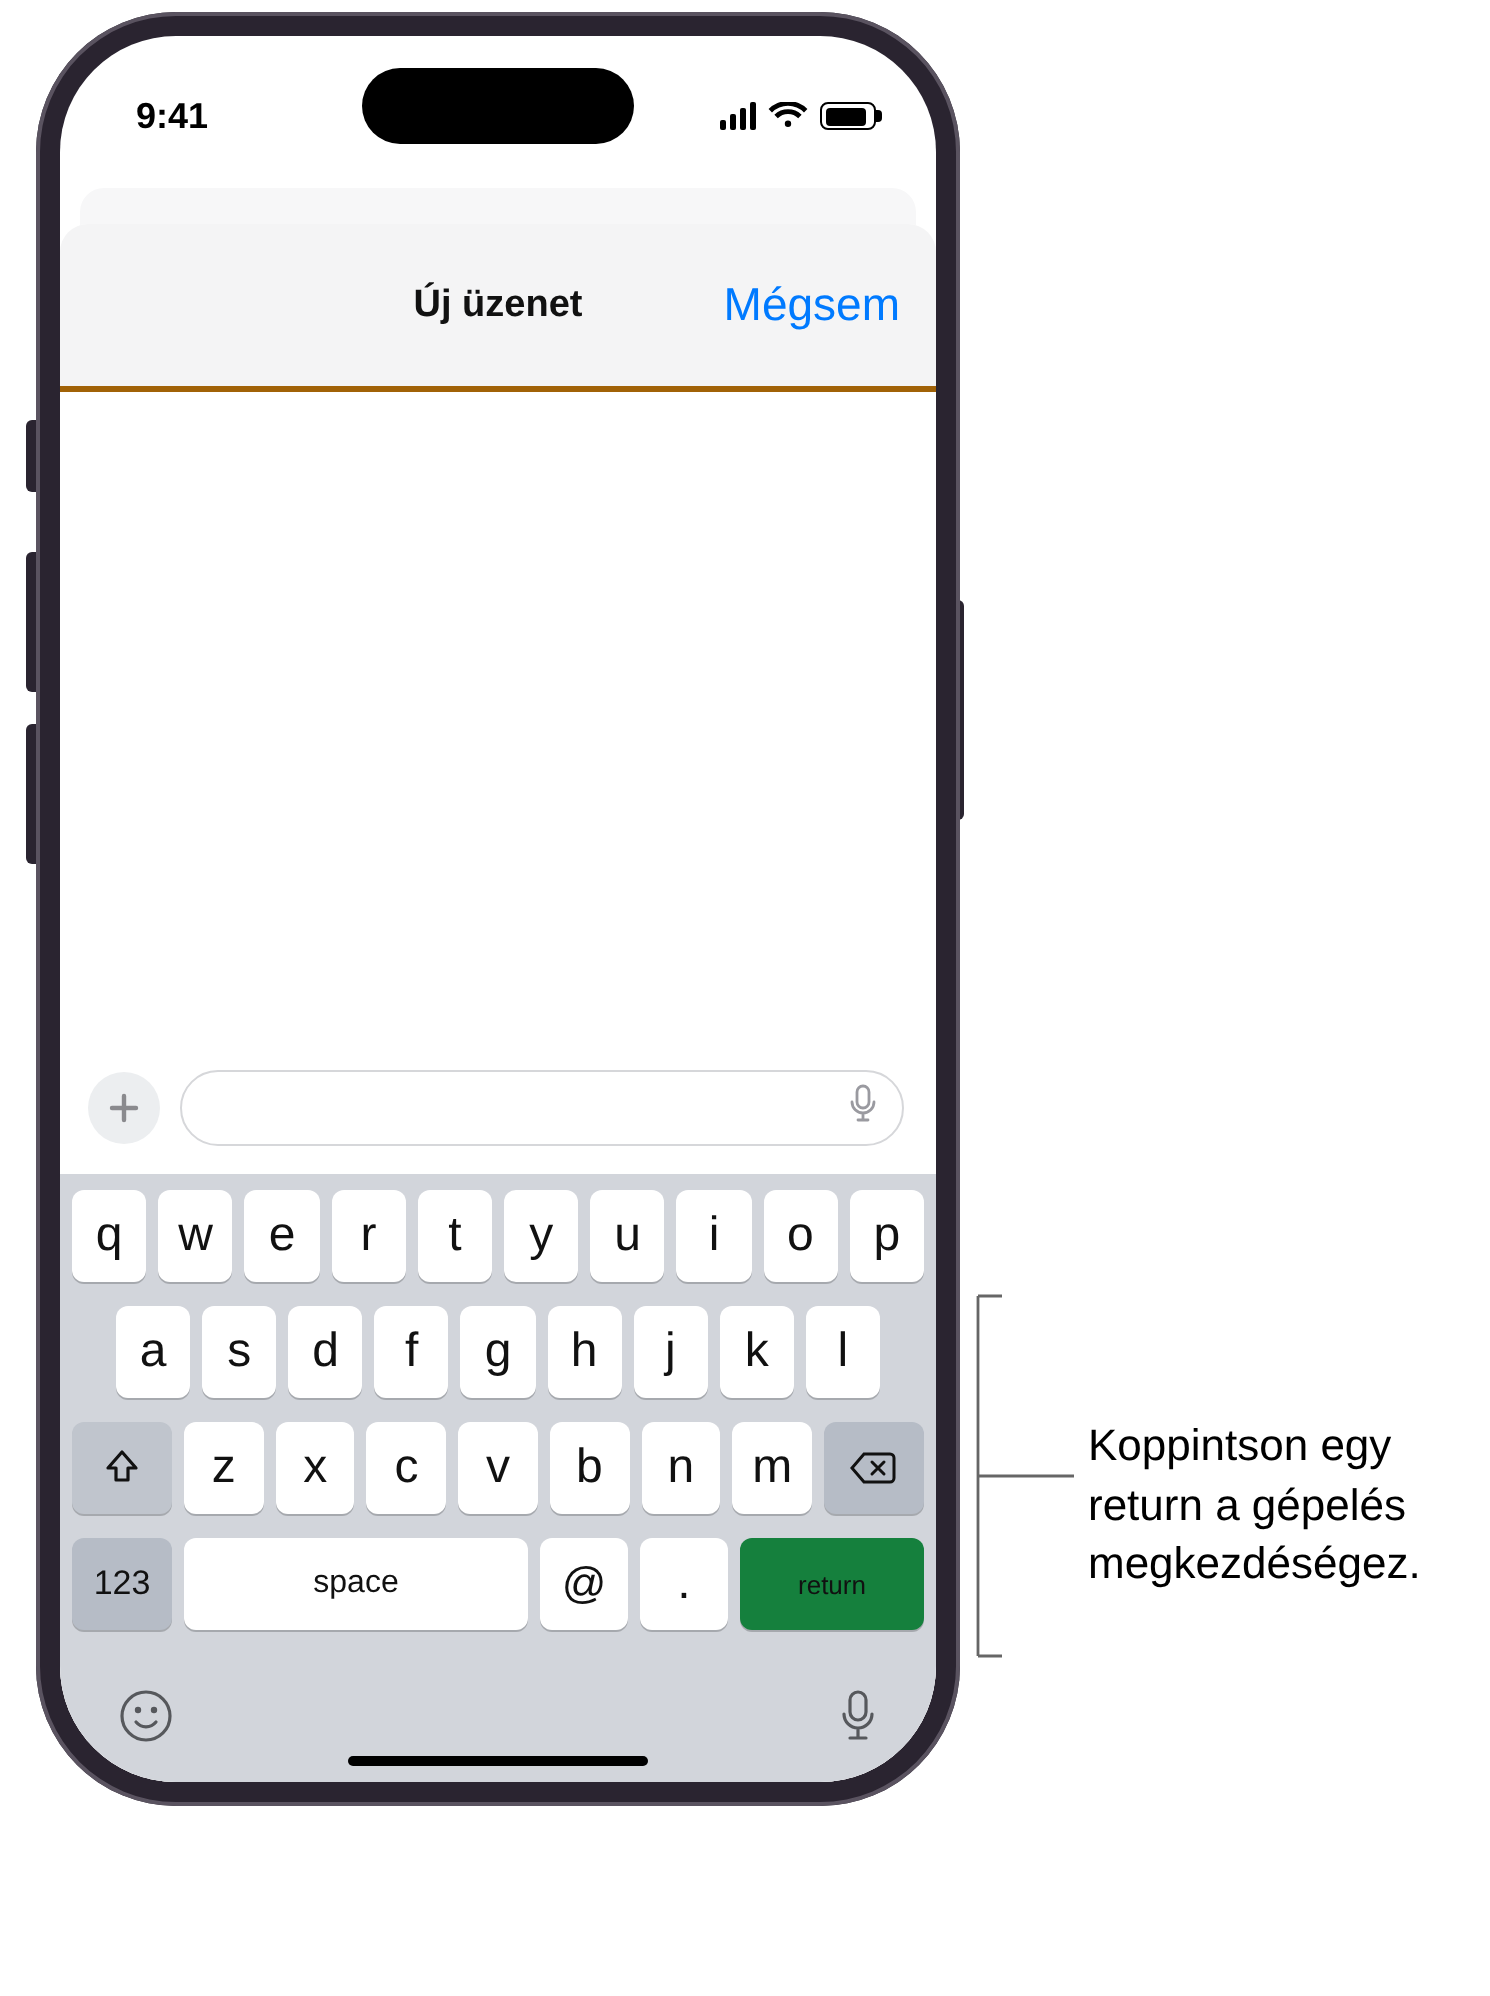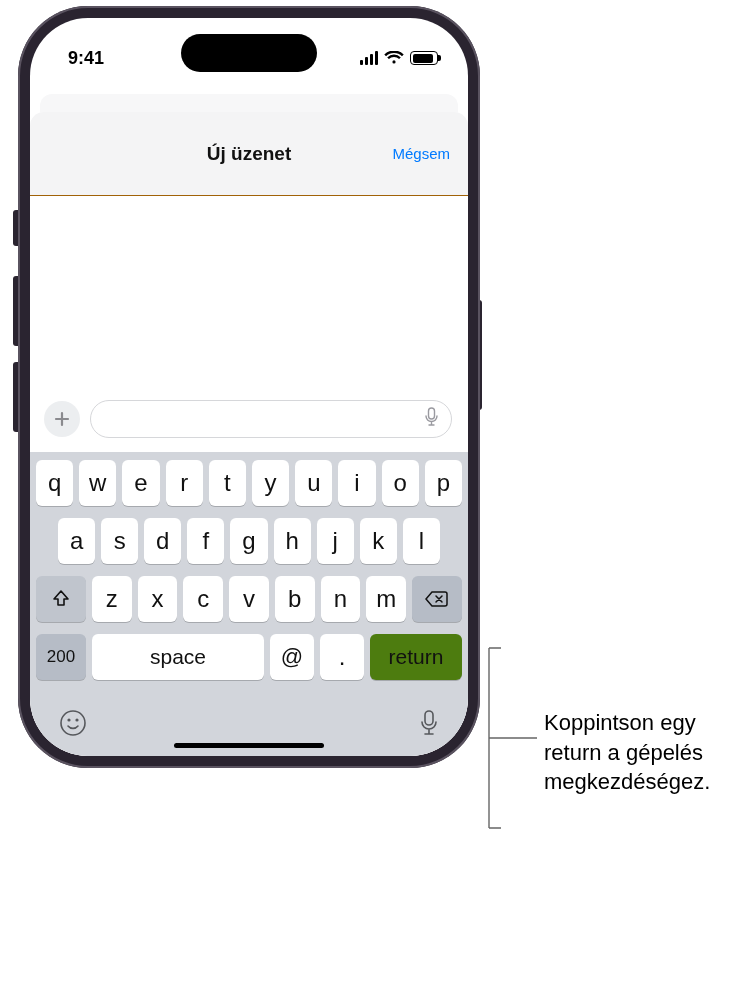--- a/index.html
+++ b/index.html
@@ -14,21 +14,21 @@
     position: relative;
     width: 745px;
     height: 998px;
   }
   
   .phone {
     position: absolute;
     left: 18px;
     top: 6px;
     width: 462px;
-    height: 762px;
+    height: 897px;
     background: #2a2430;
     border-radius: 70px;
     box-shadow: inset 0 0 0 2px #5a5360;
   }
   .phone-side-btn-l1 { position:absolute; left:13px; top:210px; width:5px; height:36px; background:#2a2430; border-radius:3px 0 0 3px;}
   .phone-side-btn-l2 { position:absolute; left:13px; top:276px; width:5px; height:70px; background:#2a2430; border-radius:3px 0 0 3px;}
   .phone-side-btn-l3 { position:absolute; left:13px; top:362px; width:5px; height:70px; background:#2a2430; border-radius:3px 0 0 3px;}
   .sidebtn-r { position:absolute; left:477px; top:300px; width:5px; height:110px; background:#2a2430; border-radius:0 3px 3px 0;}
   .screen {
     position: absolute;
@@ -79,24 +79,24 @@
   
   .modal {
     position:absolute; top:94px; left:0; right:0; bottom:0;
     background:#fff; border-radius:14px 14px 0 0;
     display:flex; flex-direction:column;
   }
   .modal-header {
     height:84px; background:#f4f4f5;
     display:flex; align-items:center; justify-content:center;
     border-radius:14px 14px 0 0; position:relative;
-    border-bottom:1px solid #a16207;
+    border-bottom:3px solid #a16207;
   }
   .modal-title { font-size:19px; font-weight:600; color:#111;}
-  .modal-cancel { position:absolute; right:18px; font-size:15px; color:#007aff; font-weight:400;}
+  .modal-cancel { position:absolute; right:18px; font-size:23px; color:#007aff; font-weight:400;}
   
   .rcpt-row {
     height:56px; display:flex; align-items:center; padding:0 16px;
     border-bottom:1px solid #e8e8ea; gap:10px;
   }
   .rcpt-label { font-size:18px; color:#8a8a8e;}
   .rcpt-cursor { width:2px; height:24px; background:#3478f6; border-radius:1px;}
   .spacer { flex:1;}
   .add-contact {
     width:30px; height:30px; border:2px solid #007aff; border-radius:50%;
@@ -127,24 +127,24 @@
     background:#fff;border-radius:6px;height:46px;flex:1;
     display:flex;align-items:center;justify-content:center;
     font-size:24px;color:#111;box-shadow:0 1px 0 #a6a9ae;
     min-width:0;
   }
   .krow2 { padding:0 22px;}
   .key-fn { background:#b6bcc6; }
   .key-shift { flex:0 0 50px; background:#c0c5cd;}
   .key-del { flex:0 0 50px; background:#b6bcc6;}
   .key-123 { flex:0 0 50px; font-size:17px;}
-  .key-space { flex:1; font-size:21px;}
+  .key-space { flex:1; font-size:16px;}
   .key-at { flex:0 0 44px; font-size:22px;}
   .key-dot { flex:0 0 44px; font-size:24px;}
-  .key-return { flex:0 0 92px; background:#4d7c0f; font-size:21px;}
+  .key-return { flex:0 0 92px; background:#15803d; font-size:13px;}
   
   .kb-bar {
     height:56px; background:#d2d5db;
     display:flex; justify-content:space-between; align-items:center;
     padding:0 28px 6px 28px;
   }
   .kb-bar .ic { color:#56585c;}
   .home-indicator {
     position:absolute; bottom:8px; left:50%; transform:translateX(-50%);
     width:150px; height:5px; background:#000; border-radius:3px;
@@ -258,21 +258,21 @@
             <div class="key">n</div>
             <div class="key">m</div>
             <div class="key key-del">
               <svg width="26" height="20" viewBox="0 0 26 20">
                   <path d="M8 3h13a2 2 0 012 2v10a2 2 0 01-2 2H8l-6-7 6-7z" fill="none" stroke="#111" stroke-width="1.5"></path>
                   <path d="M12 7l6 6M18 7l-6 6" stroke="#111" stroke-width="1.5" stroke-linecap="round"></path>
                 </svg>
             </div>
           </div>
           <div class="krow">
-            <div class="key key-fn key-123">200</div>
+            <div class="key key-fn key-123">123</div>
             <div class="key key-space">space</div>
             <div class="key key-at">@</div>
             <div class="key key-dot">.</div>
             <div class="key key-return">return</div>
           </div>
         </div>
 
         <div class="kb-bar">
           <span class="ic">
             <svg width="30" height="30" viewBox="0 0 30 30">

